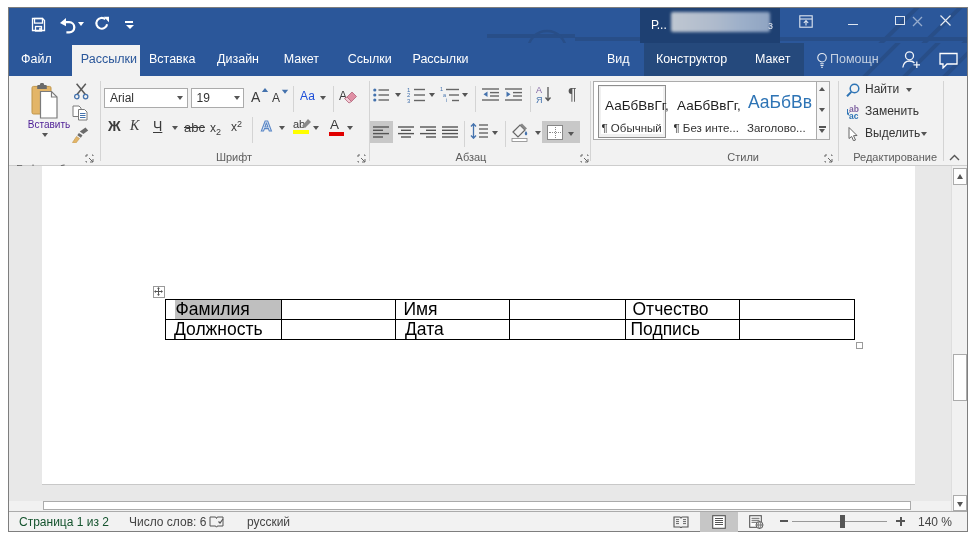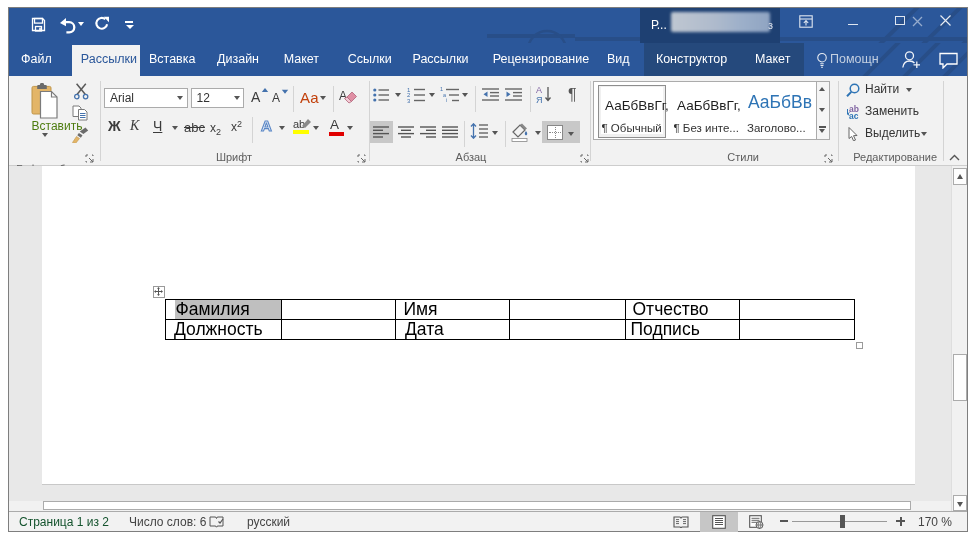--- a/index.html
+++ b/index.html
@@ -93,21 +93,20 @@
     </svg>
     <div class="abs" style="left:635px;top:0;width:160px;height:33px;background:#25497c"></div>
     <div class="abs" style="left:62.5px;top:2px;width:68px;height:31px;background:#f2f2f2"></div>
     <div class="ttab" style="left:12px">Файл</div>
     <div class="ttab" style="left:71.8px;color:#2b579a">Рассылки</div>
     <div class="ttab" style="left:140px">Вставка</div>
     <div class="ttab" style="left:208px">Дизайн</div>
     <div class="ttab" style="left:274.7px">Макет</div>
     <div class="ttab" style="left:338.8px">Ссылки</div>
     <div class="ttab" style="left:403.5px">Рассылки</div>
-    <div class="ttab" style="left:483.7px">Рецензирование</div>
     <div class="ttab" style="left:597.9px">Вид</div>
     <div class="ttab" style="left:646.9px">Конструктор</div>
     <div class="ttab" style="left:746px">Макет</div>
 
     <svg class="abs" style="left:807px;top:9px" width="12" height="17" viewBox="0 0 13 18">
       <circle cx="6.5" cy="6" r="4.6" fill="none" stroke="#e6ebf2" stroke-width="1.2"></circle>
       <path d="M4.6 12.4 h3.8 M4.9 14.4 h3.2 M5.5 16.3 h2" stroke="#e6ebf2" stroke-width="1.1" fill="none"></path>
     </svg>
     <div class="ttab" style="left:821px;color:#c3cfe0">Помощн</div>
 
@@ -122,21 +121,21 @@
     </svg>
   </div>
   <div id="ribbon">
 
     <svg class="abs" style="left:22px;top:7px" width="30" height="36" viewBox="0 0 30 36">
       <rect x="1" y="3.4" width="19" height="27.6" rx="1.5" fill="#e3b568" stroke="#c09548" stroke-width="1"></rect>
       <path d="M6.2 6 v-3 a1 1 0 0 1 1 -1 h1.6 a2 2 0 0 1 4.4 0 h1.6 a1 1 0 0 1 1 1 v3 z" fill="#6a6a6a"></path>
       <path d="M9.5 8.5 h11 l5.5 5.5 v21 h-16.5 z" fill="#fff" stroke="#7b7b7b" stroke-width="1.2"></path>
       <path d="M20.5 8.5 v5.5 h5.5" fill="none" stroke="#7b7b7b" stroke-width="1.2"></path>
     </svg>
-    <div class="abs" style="left:20px;top:43px;width:56px;text-align:center;font-size:12px;color:#4d7c0f">Вставить</div>
+    <div class="abs" style="left:12px;top:43px;width:56px;text-align:center;font-size:10px;color:#4c1d95">Вставить</div>
     <div class="tri abs" style="left:32.5px;top:57px"></div>
 
     <svg class="abs" style="left:65px;top:7px" width="15" height="17" viewBox="0 0 15 17">
       <g stroke="#595959" stroke-width="1.5" fill="none">
         <path d="M3.2 11.2 L11.8 0.8"></path>
         <path d="M11.2 11.2 L2.6 0.8"></path>
       </g>
       <g stroke="#4472ad" stroke-width="1.3" fill="none">
         <circle cx="2.8" cy="13.6" r="2.2"></circle>
         <circle cx="11.6" cy="13.6" r="2.2"></circle>
@@ -159,33 +158,33 @@
       <path d="M7.8 4.6 L13.5 0.6 L16.2 3.4 L11.4 7 z" fill="#6b6b6b"></path>
     </svg>
     <div class="gdiv" style="left:91px"></div>
     <div class="glabel" style="left:4px;width:72px;text-align:center;top:87px">Буфер обм...</div>
     <svg class="abs" style="left:76px;top:78px" width="9" height="9" viewBox="0 0 9 9">
       <path d="M1 3 V1 h2 M7 1 h1 v1 M1 7 v1 h1 M4 4 L8 8 M8 8 v-3 M8 8 h-3" stroke="#666" stroke-width="1" fill="none"></path>
     </svg>
 
     <div class="abs" style="left:95px;top:12px;width:84px;height:20px;background:#fff;border:1px solid #ababab;font-size:12px;color:#333;line-height:18px;padding-left:5px">Arial</div>
     <div class="tri abs" style="left:168px;top:20px"></div>
-    <div class="abs" style="left:181.5px;top:12px;width:53px;height:20px;background:#fff;border:1px solid #ababab;font-size:12px;color:#333;line-height:18px;padding-left:5px">12</div>
+    <div class="abs" style="left:181.5px;top:12px;width:53px;height:20px;background:#fff;border:1px solid #ababab;font-size:12px;color:#333;line-height:18px;padding-left:5px">19</div>
     <div class="tri abs" style="left:225px;top:20px"></div>
 
     <div class="abs" style="left:242px;top:13px;font-size:14px;color:#3b3b3b">А</div>
     <svg class="abs" style="left:252px;top:12px" width="8" height="7" viewBox="0 0 8 7">
         <path d="M4 0 L8 5 H0 z" fill="#4472ad" transform="scale(0.8) translate(1,0)"></path>
       </svg>
     <div class="abs" style="left:263px;top:15px;font-size:12px;color:#3b3b3b">А</div>
     <svg class="abs" style="left:272px;top:13px" width="8" height="7" viewBox="0 0 8 7">
         <path d="M4 6 L8 1 H0 z" fill="#4472ad" transform="scale(0.8) translate(1,0)"></path>
       </svg>
     <div class="gdiv" style="left:284px;top:10px;height:26px"></div>
-    <div class="abs" style="left:291px;top:13px;font-size:15px;color:#c2410c">Аа</div>
+    <div class="abs" style="left:291px;top:13px;font-size:12px;color:#1d4ed8">Аа</div>
     <div class="tri abs" style="left:311px;top:20px"></div>
     <div class="gdiv" style="left:324px;top:10px;height:26px"></div>
 
     <svg class="abs" style="left:330px;top:12px" width="18" height="16" viewBox="0 0 18 16">
       <text x="0" y="12" font-size="12" fill="#3b3b3b" font-family="Liberation Sans">А</text>
       <path d="M8 9 L13 4 L17.5 8.5 L12.5 13.5 z" fill="#e08fa4" stroke="#b06478" stroke-width="0.8"></path>
       <path d="M8 9 l4.5 4.5 l-2.5 1.5 l-4.5 -4.5 z" fill="#f3c9d4" stroke="#b06478" stroke-width="0.8"></path>
     </svg>
 
     <div class="abs" style="left:99px;top:42px;font-size:14px;font-weight:bold;color:#3b3b3b">Ж</div>
@@ -474,15 +473,15 @@
           <line x1="2.5" y1="7.3" x2="10.5" y2="7.3"></line>
         </g>
       <circle cx="10.5" cy="10" r="3.5" fill="#e8e8e8" stroke="#555" stroke-width="0.9"></circle>
       <path d="M7 10 h7 M10.5 6.5 a5 5 0 0 1 0 7 M10.5 6.5 a5 5 0 0 0 0 7" stroke="#555" stroke-width="0.7" fill="none"></path>
     </svg>
     <div class="abs" style="left:771px;top:8px;width:8px;height:2px;background:#555"></div>
     <div class="abs" style="left:783px;top:9px;width:95px;height:1px;background:#999"></div>
     <div class="abs" style="left:831px;top:3px;width:5px;height:13px;background:#555"></div>
     <div class="abs" style="left:887px;top:8px;width:9px;height:2px;background:#555"></div>
     <div class="abs" style="left:887px;top:4.5px;width:2px;height:9px;background:#555;margin-left:3.5px"></div>
-    <div class="abs" style="left:909px;top:3px;font-size:12px;color:#444">170 %</div>
+    <div class="abs" style="left:909px;top:3px;font-size:12px;color:#444">140 %</div>
   </div>
 </div>
 
 </body></html>

